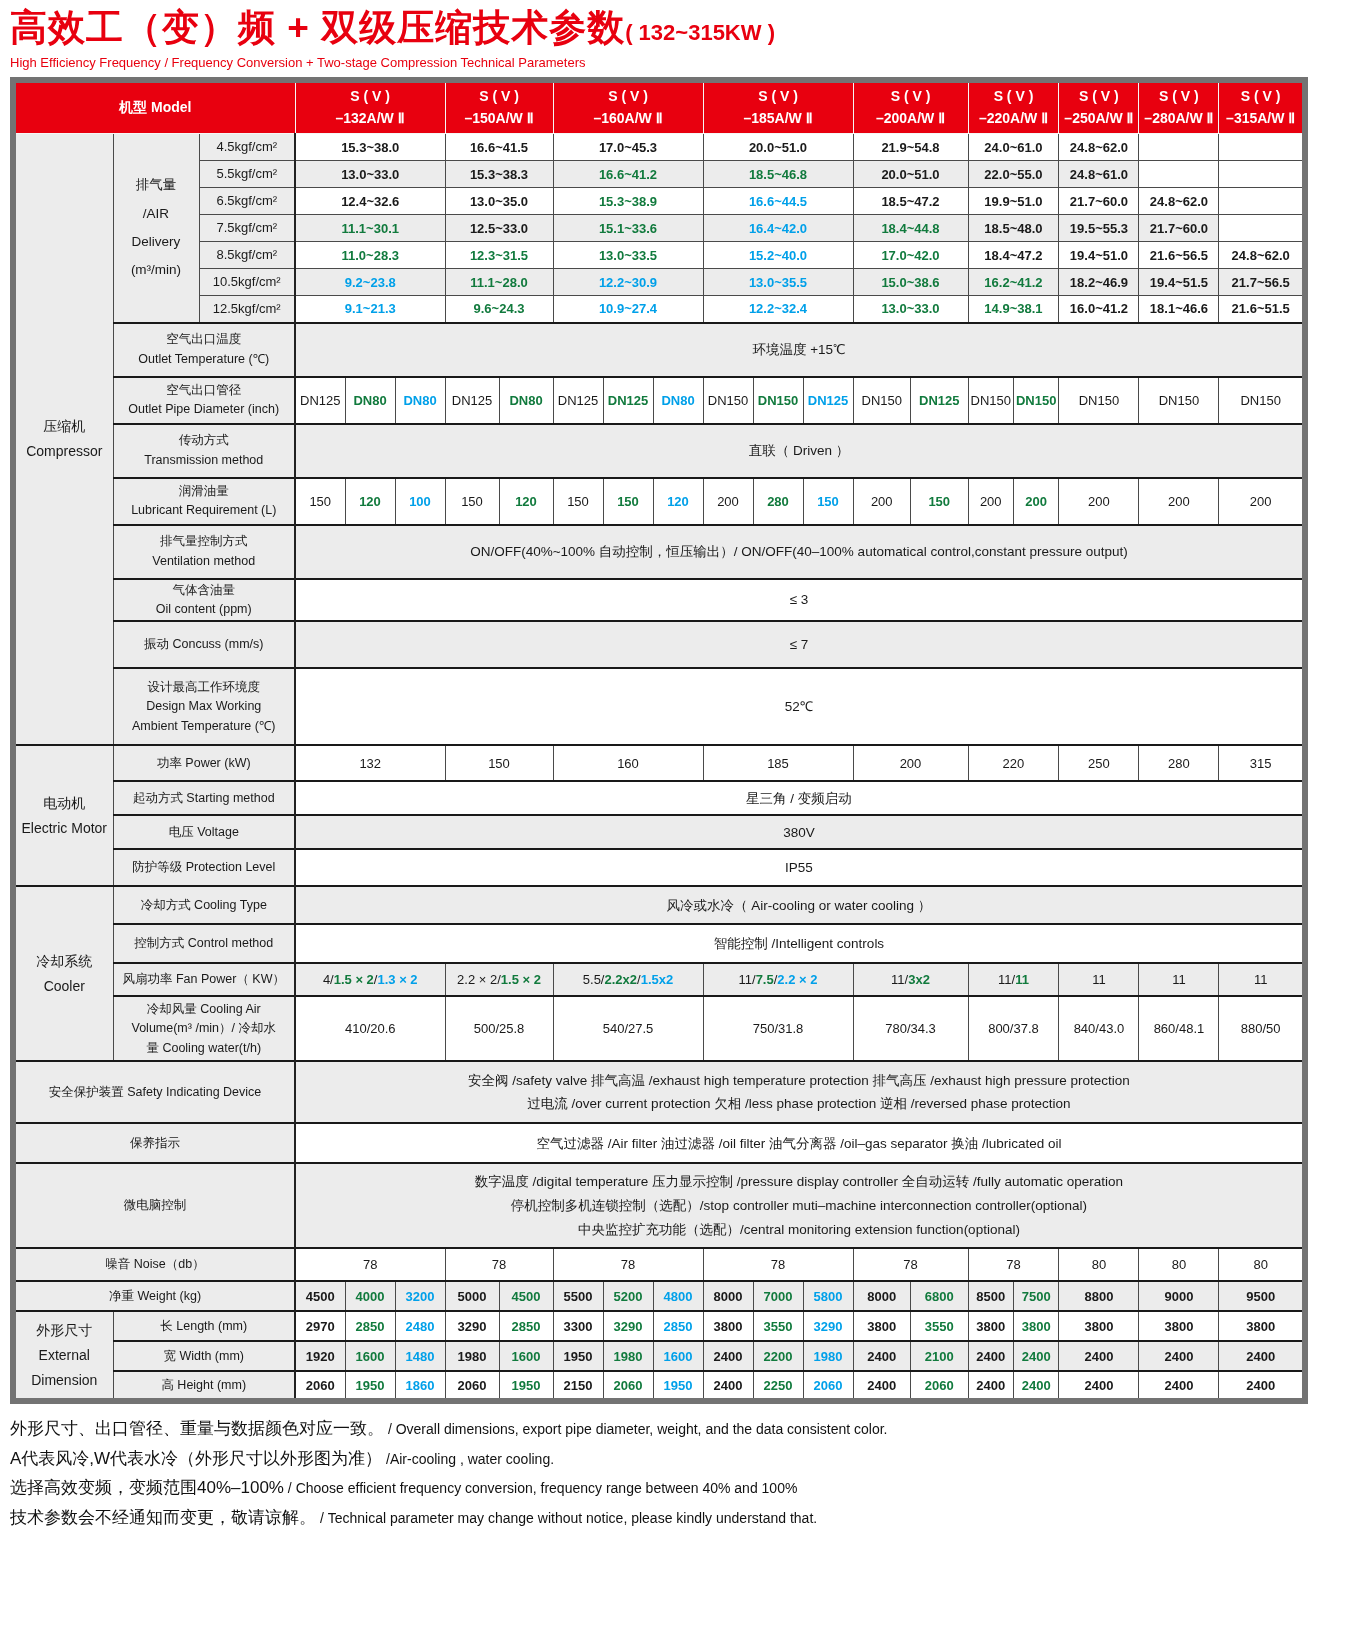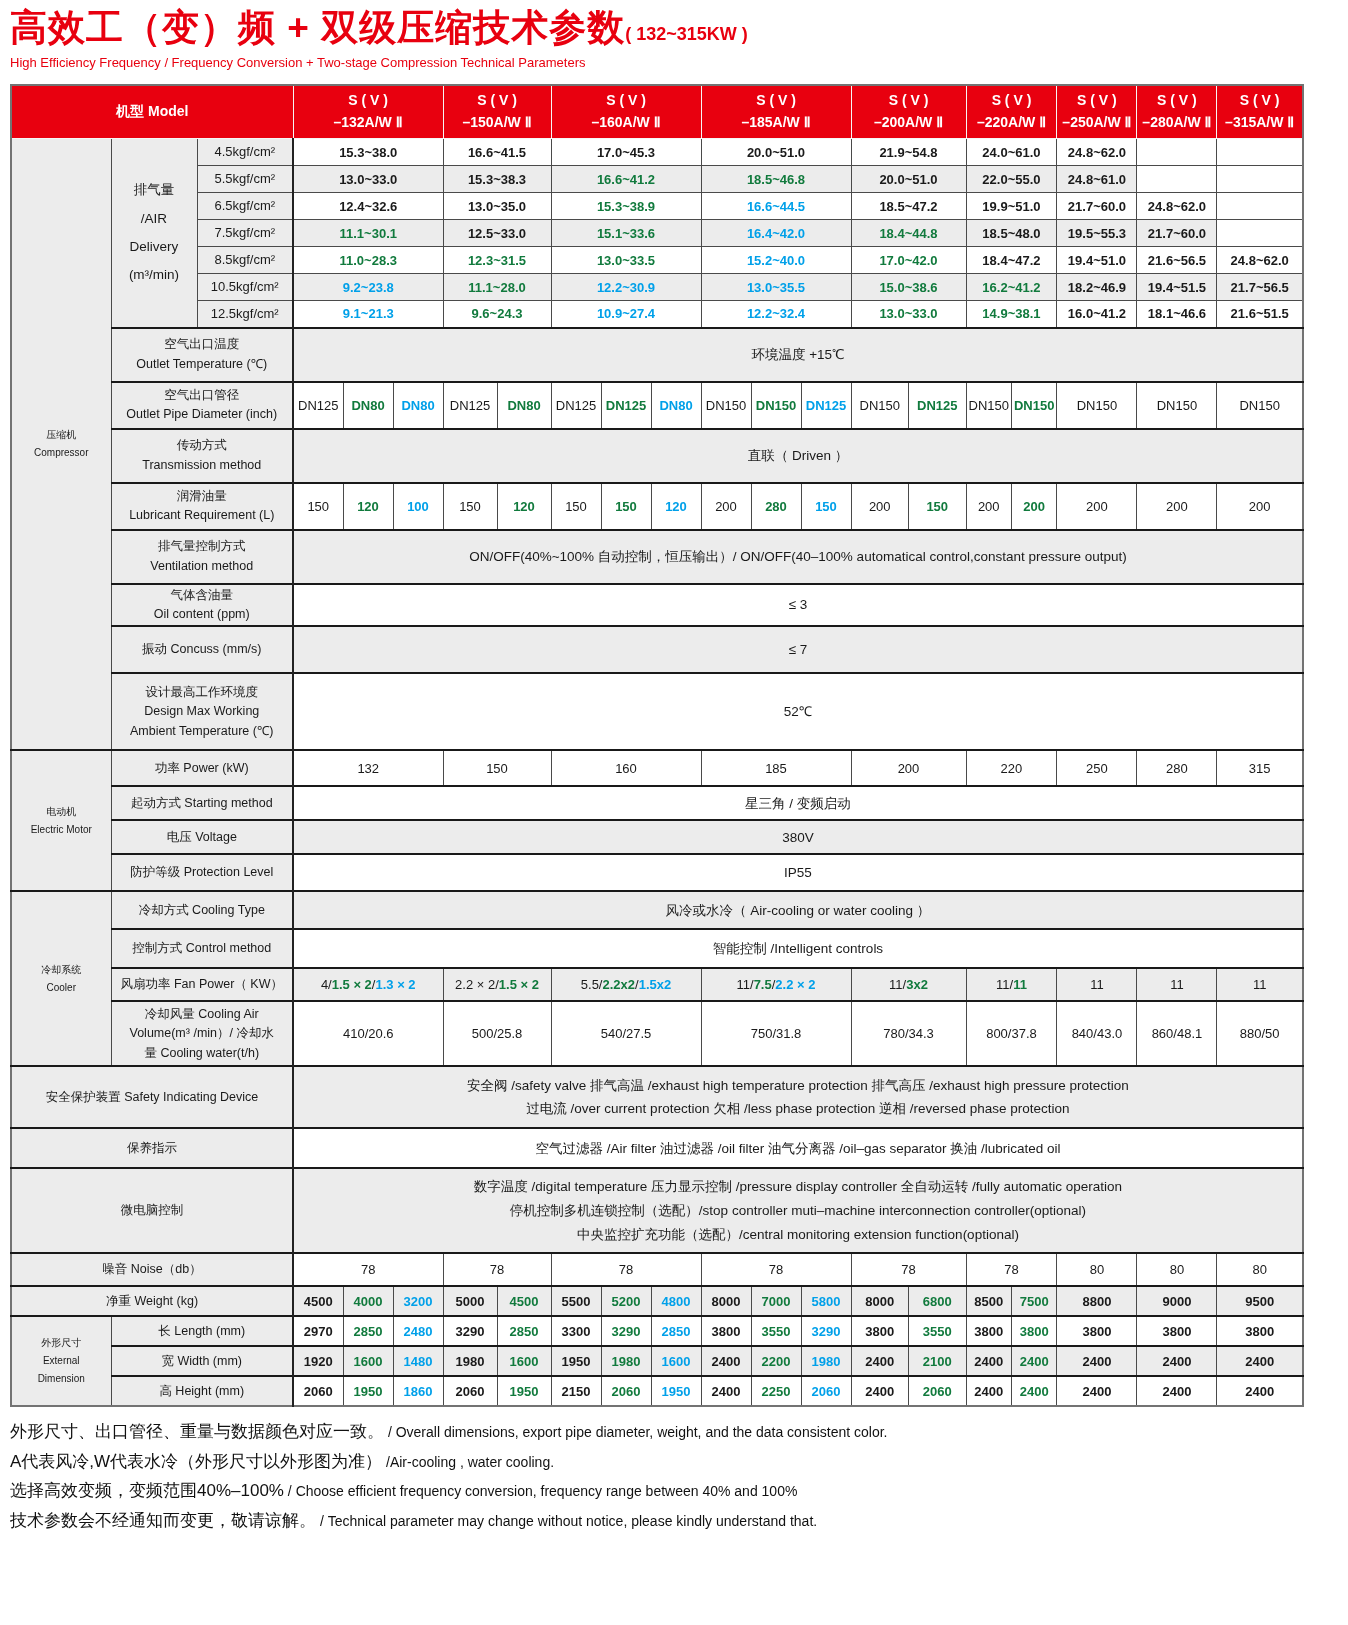--- a/index.html
+++ b/index.html
@@ -3,38 +3,38 @@
 <meta charset="utf-8">
 <style>
   * { box-sizing: border-box; }
   html,body { margin:0; padding:0; background:#fff; }
   body { width:1348px; font-family:"Liberation Sans", sans-serif; color:#1a1a1a; }
   .page { padding:6px 14px 10px 10px; }
 
   
   .title { margin:0; line-height:1.18; }
   .title .zh { color:var(--red); font-size:37px; font-weight:600; letter-spacing:1px; }
-  .title .kw { color:var(--red); font-size:18px; font-weight:600; }
+  .title .kw { color:var(--red); font-size:22px; font-weight:600; }
   .subtitle { color:var(--red); font-size:13px; font-weight:500; margin-top:5px; }
 
   
-  table { border-collapse:collapse; table-layout:fixed; margin-top:14px; border:2px solid #737373; }
+  table { border-collapse:collapse; table-layout:fixed; margin-top:7px; border:6px solid #737373; }
   th, td { border:1px solid #4a4a4a; text-align:center; vertical-align:middle; padding:1px 2px; overflow:hidden; }
   thead th { background:var(--red); color:#fff; border:1px solid #f6f6f6; font-size:14px; font-weight:600; height:54px; line-height:1.55; }
   thead th:first-child { border-left:1px solid var(--red); }
   thead th:last-child { border-right:1px solid var(--red); }
   thead tr th { border-top:1px solid var(--red); }
 
   tbody td { font-size:13px; }
   tr.air { height:27px; }
   tr.tk > td { border-top:2px solid #191919; }
 
   .lab { background:var(--gray); font-size:12.5px; line-height:1.55; }
   .lab-edge { border-right:2px solid #222; }
-  .cat { background:var(--gray); font-size:10px; line-height:1.8; }
+  .cat { background:var(--gray); font-size:14px; line-height:1.8; }
   .grouplab { background:var(--gray); font-size:13.5px; line-height:2.1; }
   .sublab { font-size:13px; }
 
   .r-w .val { background:#fff; }
   .r-g .val { background:var(--gray); }
   .val.empty { background:#fff; }
   .span-all { font-size:13.5px; line-height:1.75; }
 
   .vk { color:#1a1a1a; }
   .vg, span.vg { color:var(--green); font-weight:700; }

